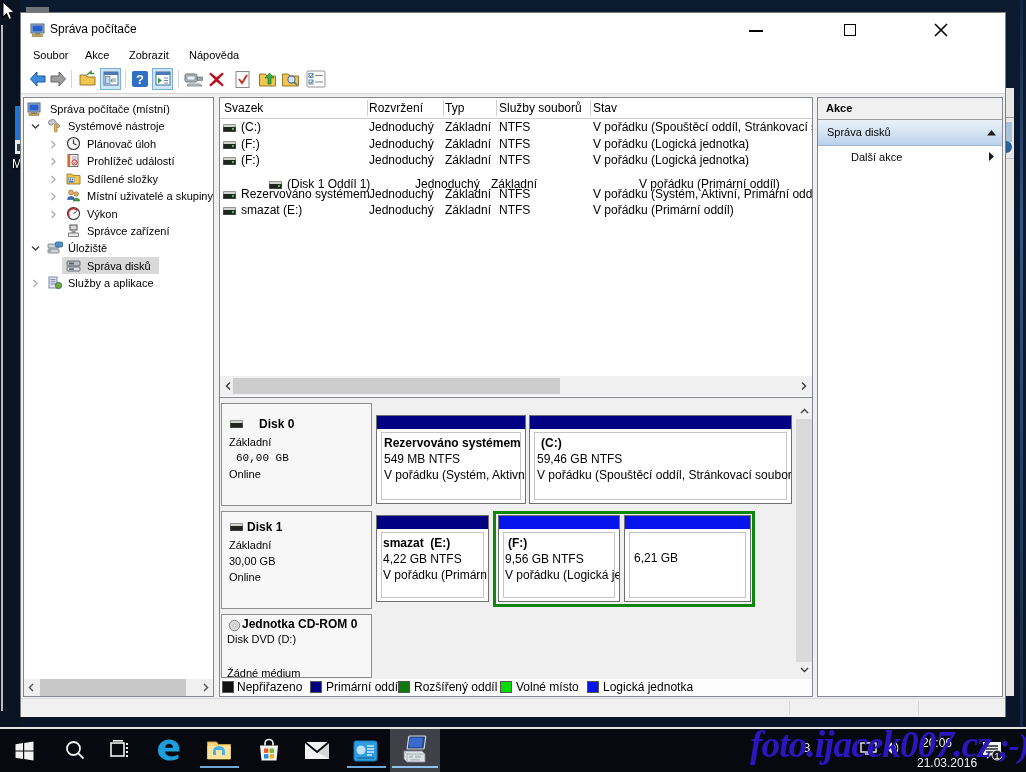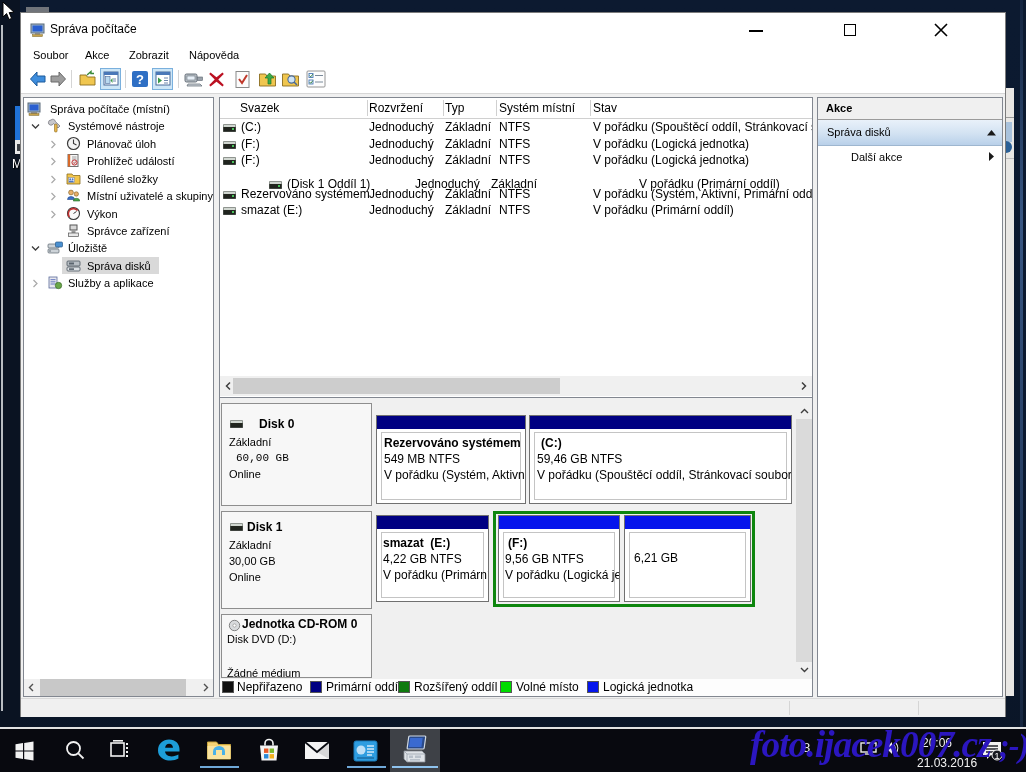--- a/index.html
+++ b/index.html
@@ -245,24 +245,24 @@
     </div>
 
     <div class="a" id="main" style="left:198px;top:84px;width:594px;height:600px;background:#f0f0f0;border:1px solid #828790;box-sizing:border-box;overflow:hidden;">
 
       <div class="a" style="left:0;top:0;width:592px;height:299px;background:#fff;border-bottom:1px solid #828790;">
         <div class="a" style="left:0;top:0;width:592px;height:20px;border-bottom:1px solid #d0d0d0;">
           <div class="a" style="left:147px;top:2px;width:1px;height:16px;background:#d0d0d0;"></div>
           <div class="a" style="left:223px;top:2px;width:1px;height:16px;background:#d0d0d0;"></div>
           <div class="a" style="left:276px;top:2px;width:1px;height:16px;background:#d0d0d0;"></div>
           <div class="a" style="left:370px;top:2px;width:1px;height:16px;background:#d0d0d0;"></div>
-          <div class="t f12" style="left:4px;top:2px;margin-left:16px;">Svazek</div>
+          <div class="t f12" style="left:4px;top:2px;">Svazek</div>
           <div class="t f12" style="left:149px;top:2px;">Rozvržení</div>
           <div class="t f12" style="left:225px;top:2px;">Typ</div>
-          <div class="t f12" style="left:279px;top:2px;">Systém místní</div>
+          <div class="t f12" style="left:279px;top:2px;">Služby souborů</div>
           <div class="t f12" style="left:373px;top:2px;">Stav</div>
         </div>
         <div class="vrow" style="top:21px;">
             <i></i>
             <u1>(C:)</u1>
             <u2>Jednoduchý</u2>
             <u3>Základní</u3>
             <u4>NTFS</u4>
             <u5>V pořádku (Spouštěcí oddíl, Stránkovací soubor, Výpis</u5>
           </div>

